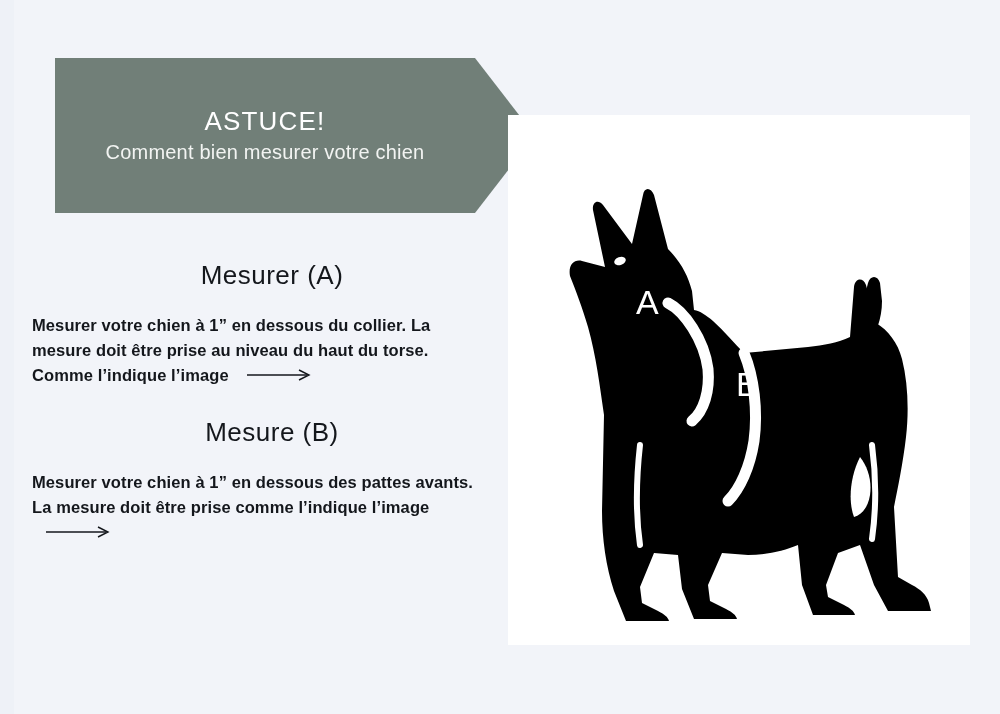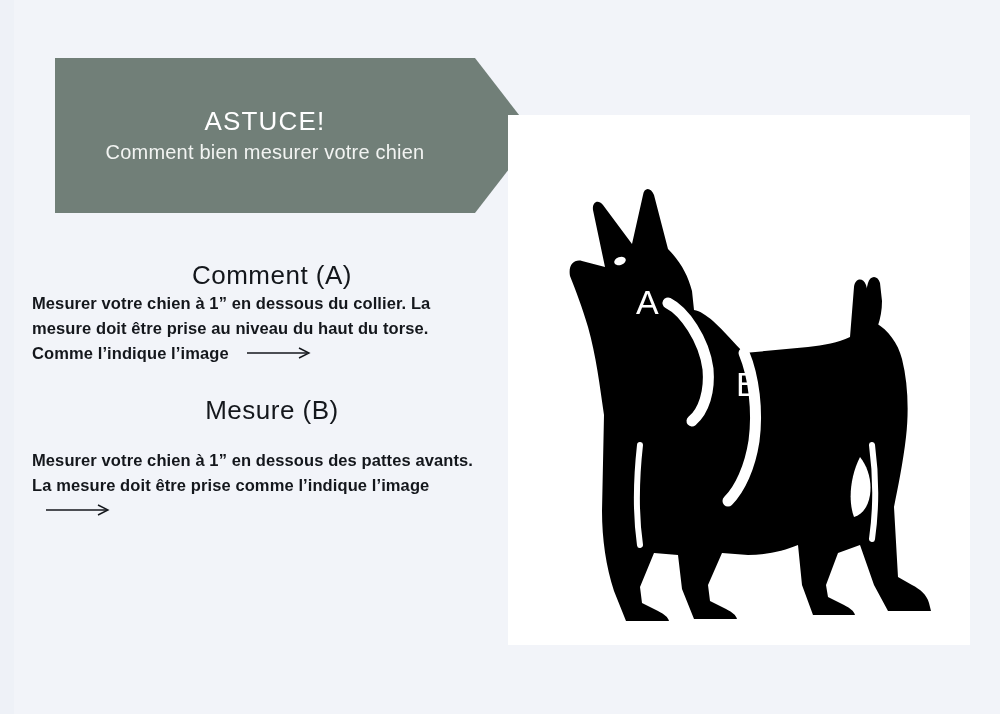--- a/index.html
+++ b/index.html
@@ -87,20 +87,21 @@
   .heading {
     font-size: 26px;
     font-weight: 400;
     color: #14171c;
     text-align: center;
     letter-spacing: 0.5px;
   }
   .h-a { margin: 24px 0 0 0; padding-left: 10px;}
   .h-b { margin: 26px 0 0 0; padding-left: 10px;}
   .para.p2 {
+    margin-top: 22px;
     width: 460px;
   }
   .para.p3 {
     margin-top: 22px;
     width: 452px;
   }
   .inline-arrow {
     display: inline-block;
     vertical-align: middle;
     margin: 0 0 3px 14px;
@@ -141,21 +142,21 @@
     </svg>
     <div class="banner-text">
       <div class="banner-title">ASTUCE!</div>
       <div class="banner-sub">Comment bien mesurer votre chien</div>
     </div>
   </div>
 
   <div class="text-col">
 
 
-    <div class="heading h-a">Comment (A)</div>
+    <div class="heading h-a">Mesurer (A)</div>
 
     <div class="para p2">
       <span>Mesurer votre chien à 1” en dessous du collier. La mesure doit être prise au niveau du haut du torse. Comme l’indique l’image</span>
       <span class="inline-arrow">
         <svg width="68" height="12" viewBox="0 0 68 12">
           <line x1="0" y1="6" x2="60" y2="6" stroke="#14171c" stroke-width="1.4"></line>
           <polyline points="52,1 62,6 52,11" fill="none" stroke="#14171c" stroke-width="1.4"></polyline>
         </svg>
       </span>
     </div>

